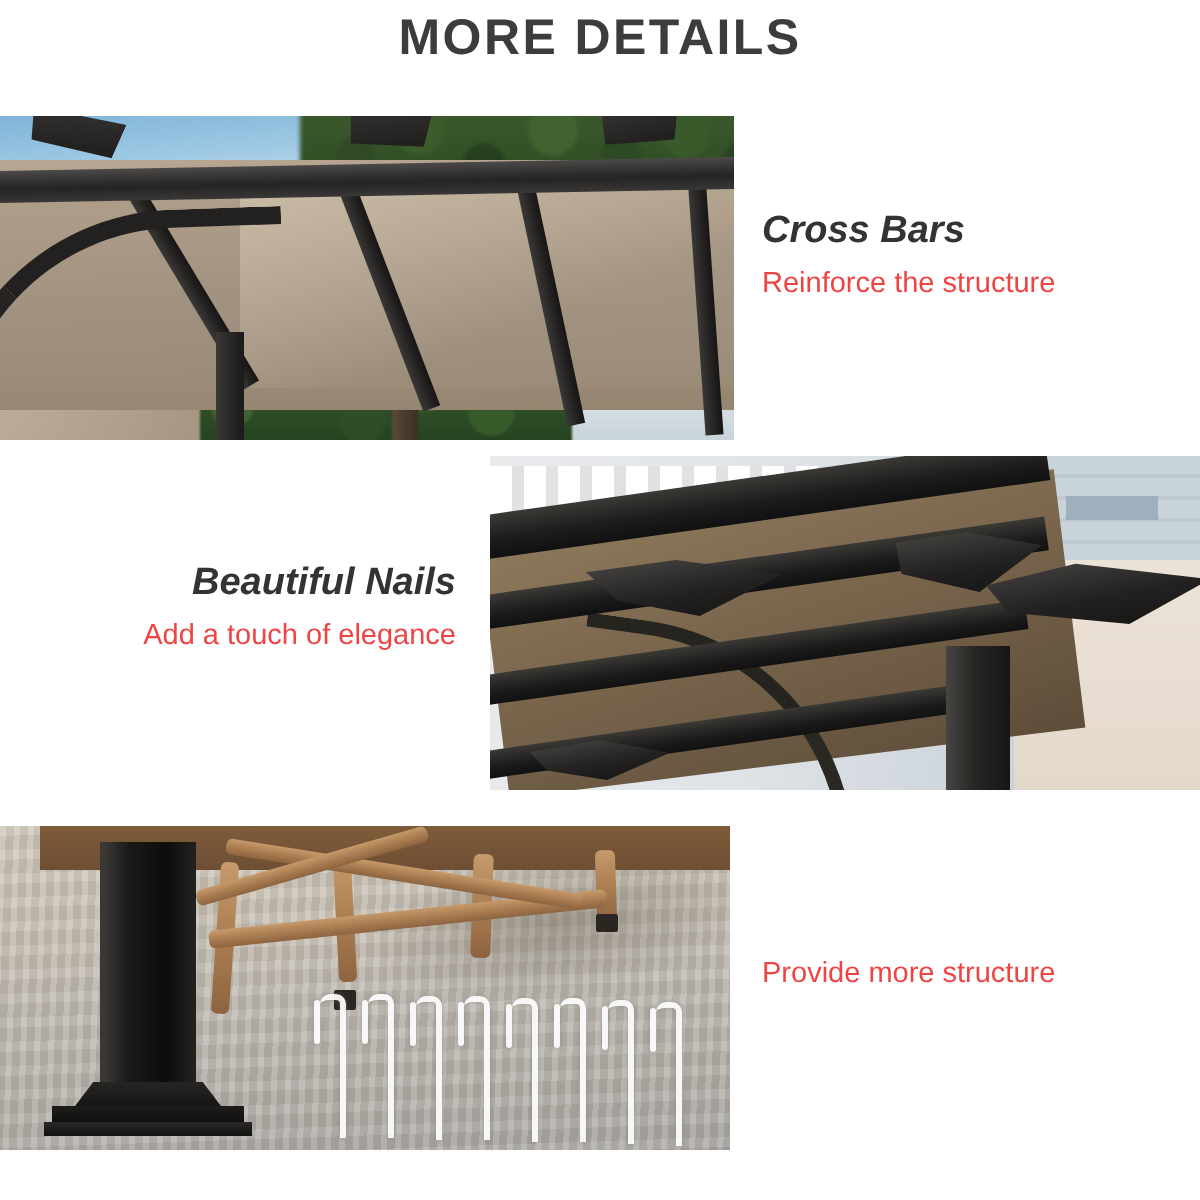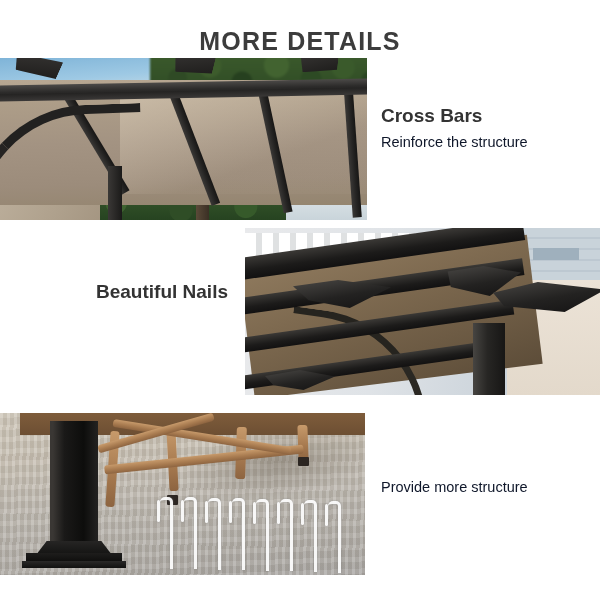--- a/index.html
+++ b/index.html
@@ -7,21 +7,21 @@
     width: 600px; height: 600px;
     background: #ffffff;
     font-family: "Liberation Sans", sans-serif;
     overflow: hidden;
   }
   .page { position: relative; width: 600px; height: 600px; background: #fff; }
 
   
   .page-title {
     position: absolute;
-    left: 0; top: 27px; width: 600px;
+    left: 0; top: 5px; width: 600px;
     text-align: center;
     font-size: 25px;
     font-weight: bold;
     letter-spacing: 1.2px;
     color: #3c3c3c;
   }
 
   
   .photo {
     position: absolute;
@@ -235,24 +235,24 @@
   .stake::after {
     content: "";
     position: absolute; left: -3px; top: 0; width: 3px; height: 22px;
     background: rgba(255,255,255,.92);
     border-radius: 2px;
   }
 
   
   .caption { position: absolute; }
   .caption .title {
-    font-size: 19px; font-weight: bold; color: #333333; line-height: 1.25;
+    font-size: 19px; font-weight: bold; color: #333333; line-height: 1.25; font-style: italic;
   }
   .caption .subtitle {
-    font-size: 14.5px; color: #0f172a; line-height: 1.3; margin-top: 5px;
+    font-size: 14.5px; color: #ef4444; line-height: 1.3; margin-top: 5px;
   }
   #caption-cross-bars { left: 381px; top: 104px; width: 210px; text-align: left; }
   #caption-beautiful-edge { left: 18px; top: 280px; width: 210px; text-align: right; }
   #caption-ground-nails { left: 381px; top: 473px; width: 210px; text-align: left; }
 </style>
 </head>
 <body>
 
 <div class="page">
 
@@ -308,20 +308,21 @@
     <div class="p2-cap" style="left:48px; top:52px; width:98px; height:28px; clip-path: polygon(0 22%, 46% 0, 100% 26%, 58% 100%, 16% 72%);"></div>
     <div class="p2-cap" style="left:198px; top:38px; width:78px; height:30px; clip-path: polygon(6% 18%, 52% 0, 100% 22%, 60% 100%, 10% 70%);"></div>
     <div class="p2-cap" style="left:248px; top:52px; width:112px; height:32px; clip-path: polygon(0 40%, 40% 6%, 100% 30%, 64% 100%, 10% 82%);"></div>
     <div class="p2-cap" style="left:20px; top:142px; width:70px; height:20px; clip-path: polygon(0 30%, 50% 0, 100% 32%, 55% 100%, 12% 76%);"></div>
 
     <div class="p2-post"></div>
   </div>
 
   <div class="caption" id="caption-beautiful-edge">
     <div class="title">Beautiful Nails</div>
+    <div class="subtitle">Add a touch of elegance</div>
   </div>
 
   <div class="photo" id="photo-ground-nails">
     <div class="p3-ground"></div>
     <div class="p3-ground-tex"></div>
     <div class="p3-shadow"></div>
     <div class="p3-furn-top"></div>
 
     <div class="p3-rattan" style="left:108px; top:18px; width:9px; height:76px; transform: rotate(4deg);"></div>
     <div class="p3-rattan" style="left:168px; top:16px; width:9px; height:62px; transform: rotate(-3deg);"></div>

